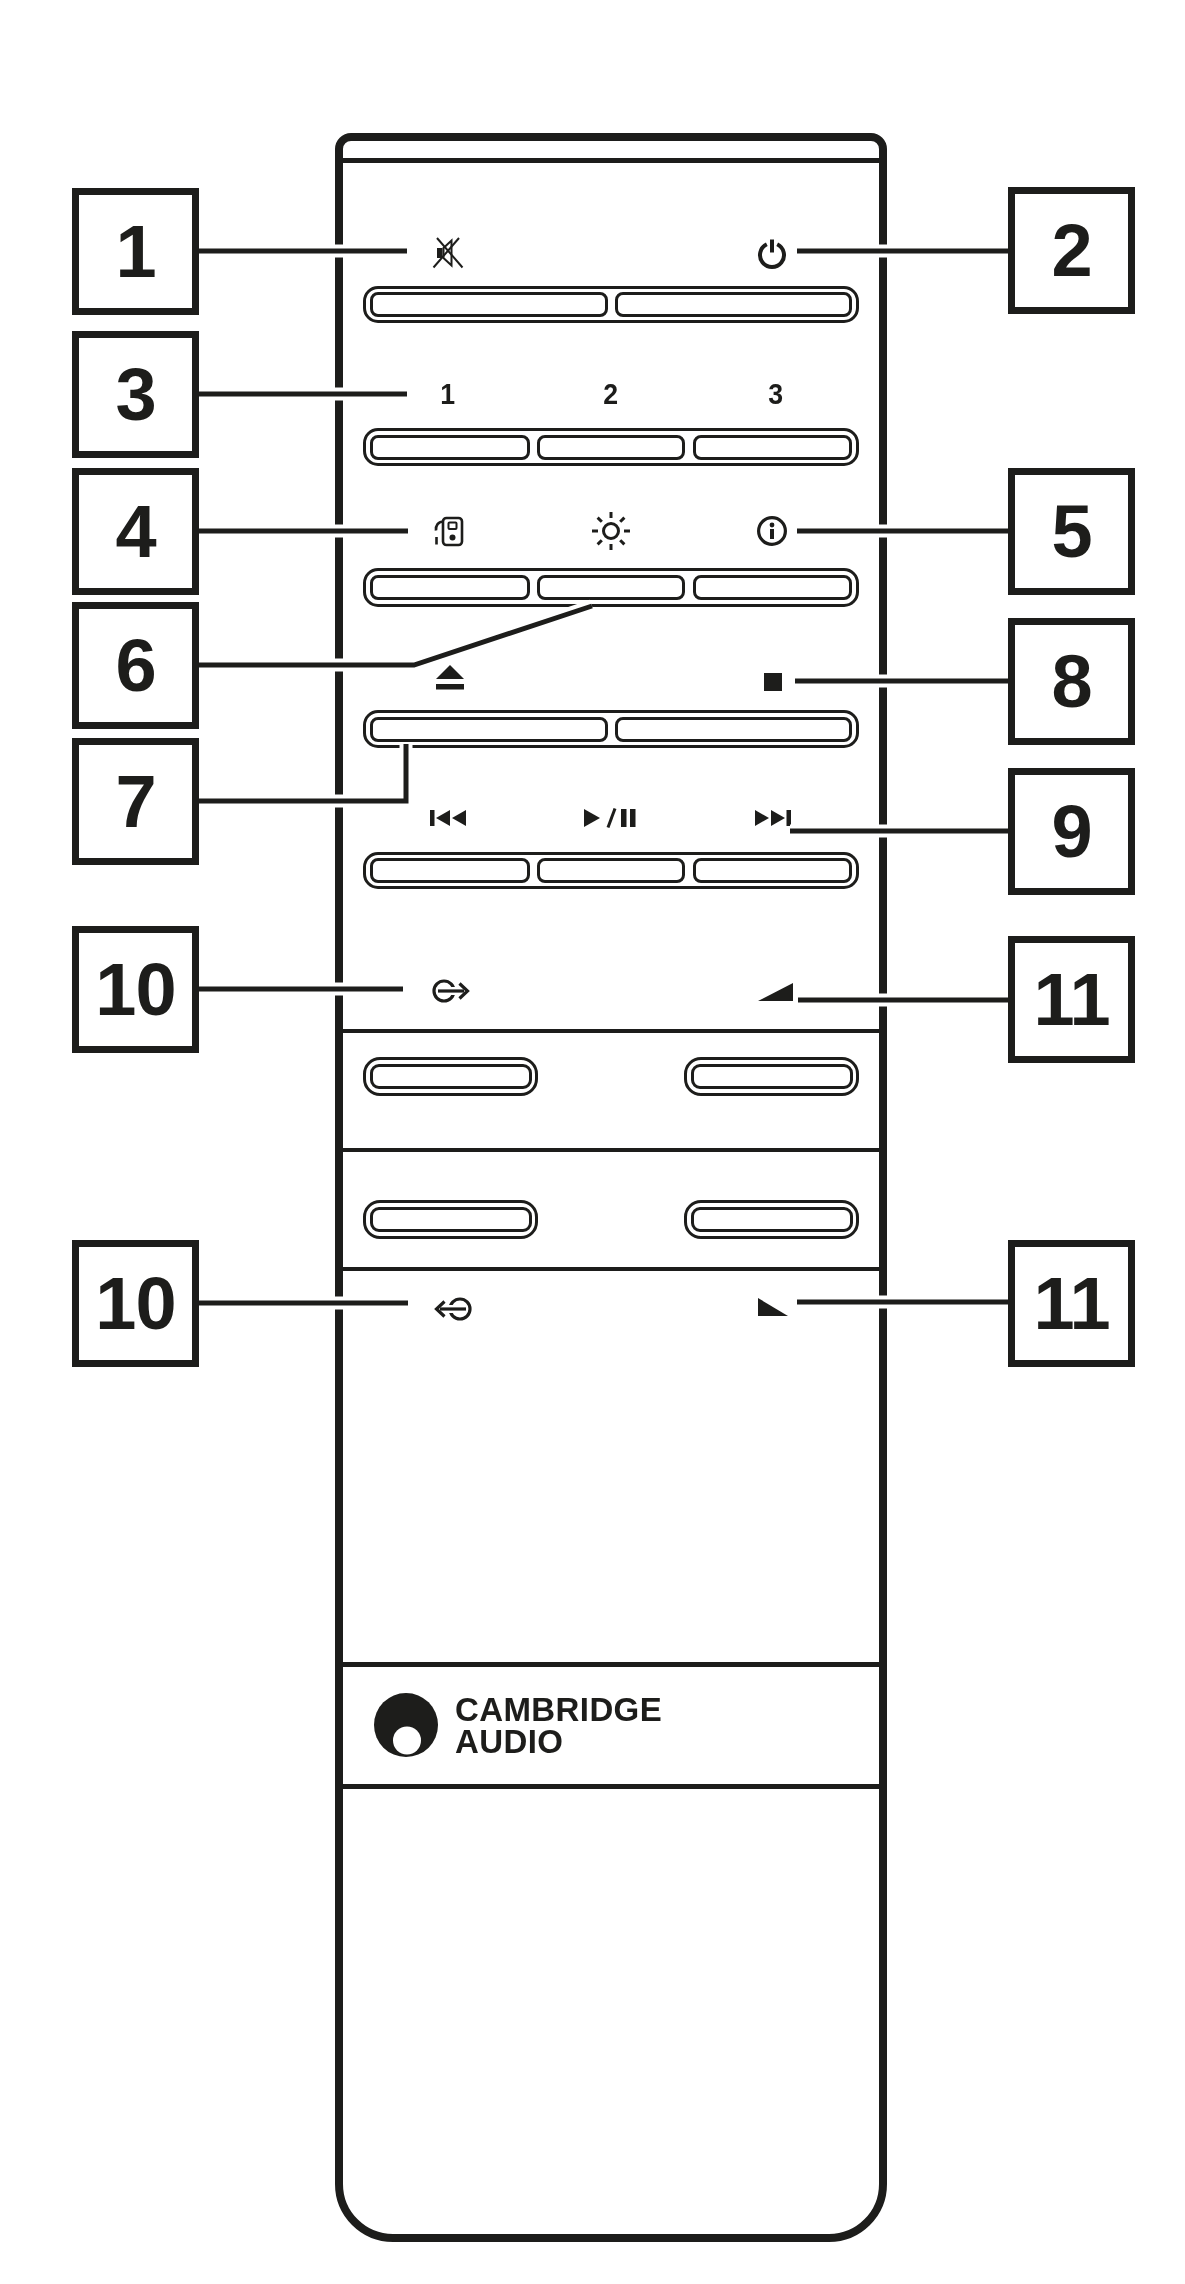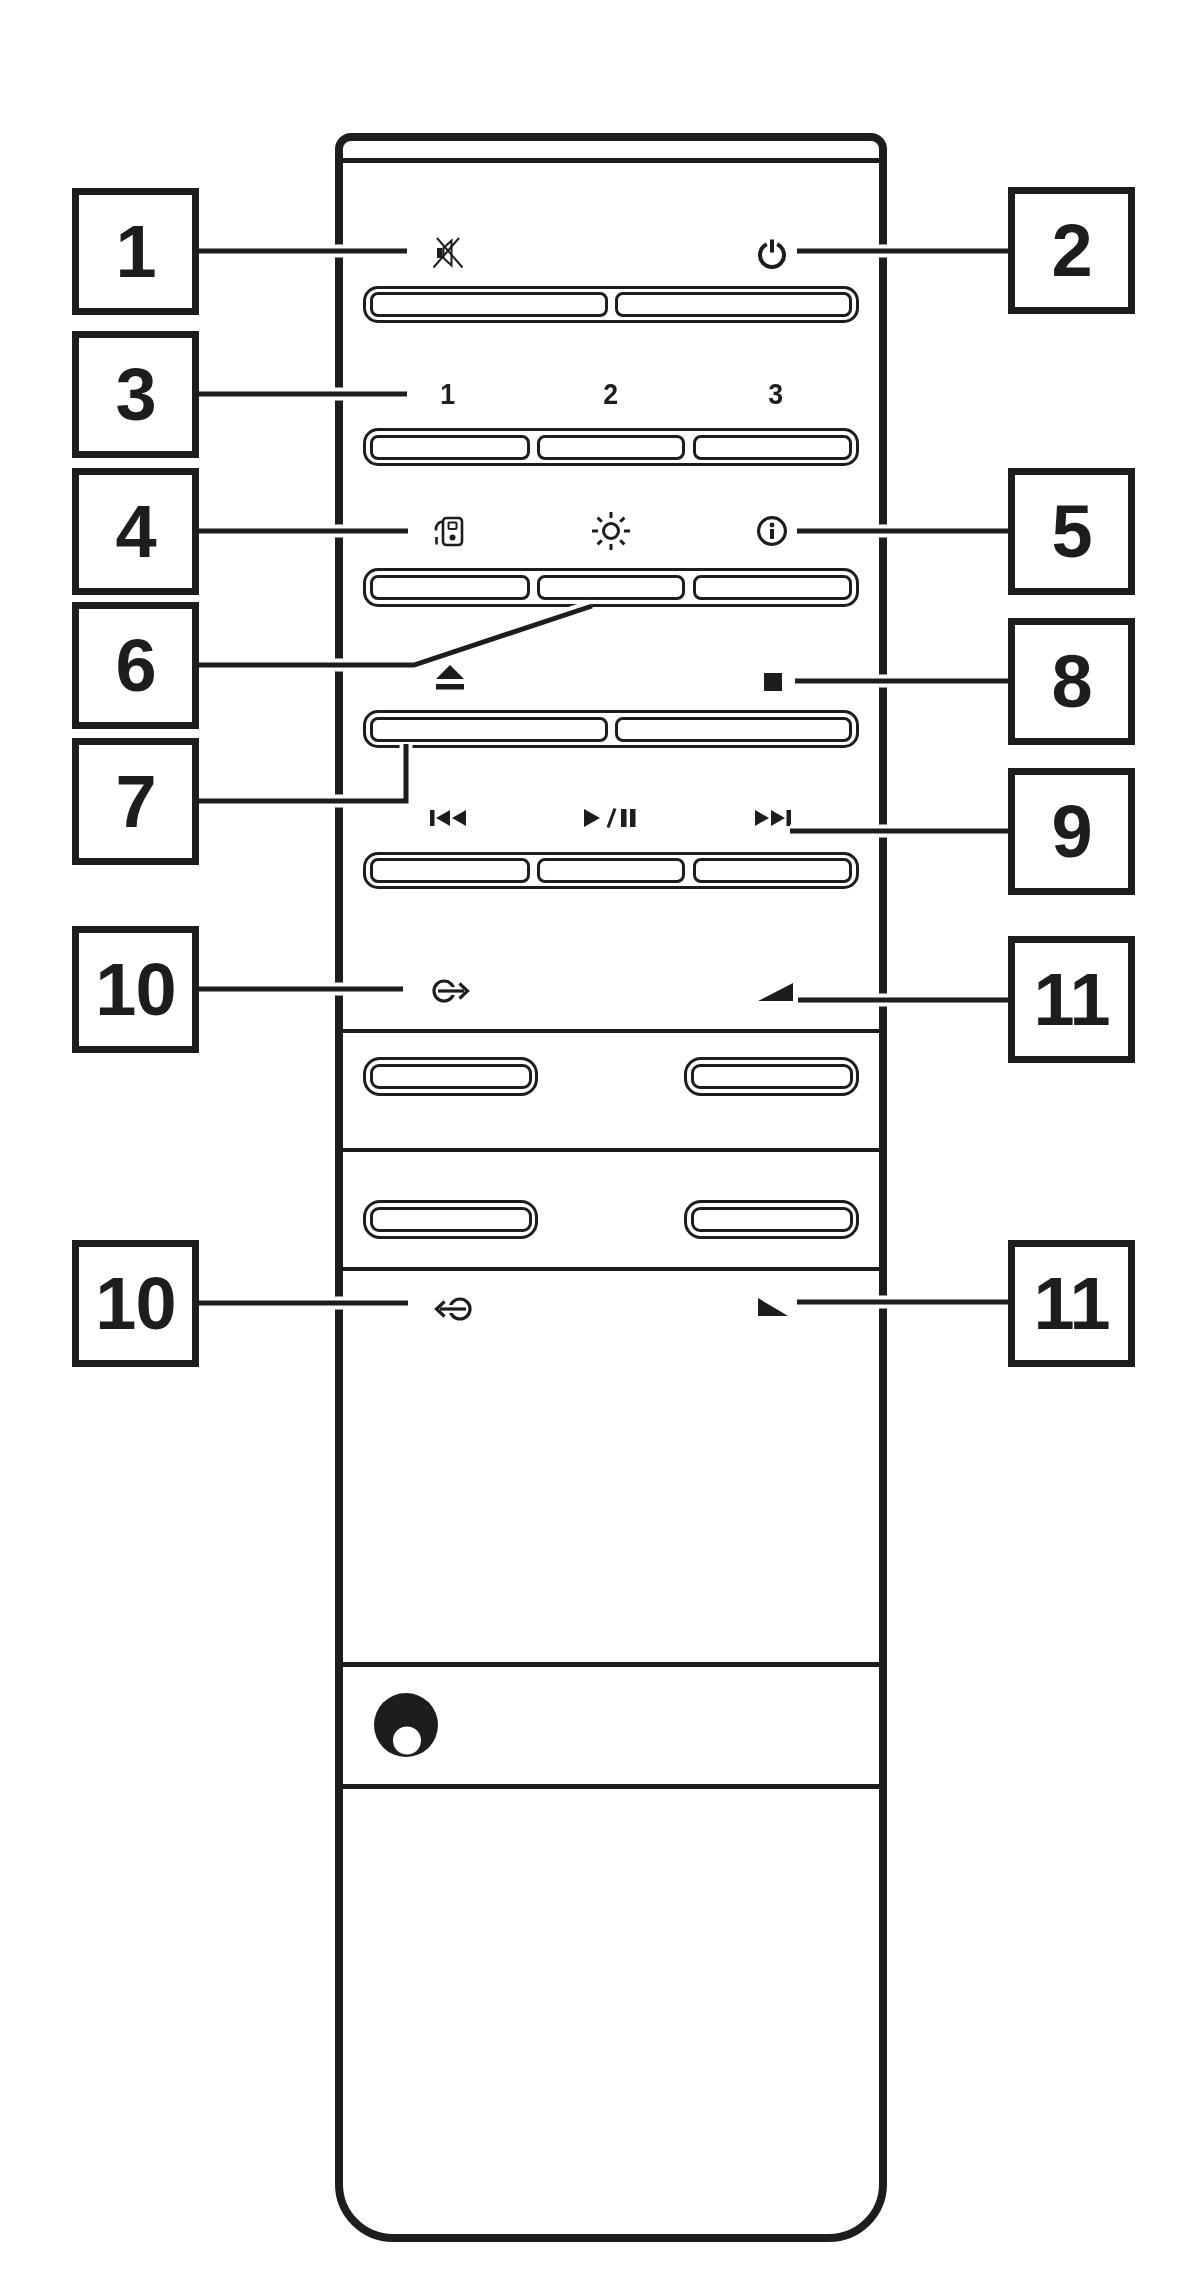--- a/index.html
+++ b/index.html
@@ -145,20 +145,24 @@
     </svg>
     <svg class="ic" style="left:415px;top:1157px" width="30" height="18" viewBox="0 0 30 18">
       <polygon points="0,0 0,18 30,18" fill="#1d1d1b"></polygon>
     </svg>
 
     <div class="hline" style="top:1521px;height:5px"></div>
     <svg class="ic" style="left:31px;top:1552px" width="64" height="64" viewBox="0 0 64 64">
       <circle cx="32" cy="32" r="32" fill="#1d1d1b"></circle>
       <circle cx="33" cy="47.5" r="14" fill="#fff"></circle>
     </svg>
+    <div class="brand">
+      <div>CAMBRIDGE</div>
+      <div>AUDIO</div>
+    </div>
     <div class="hline" style="top:1643px;height:5px"></div>
   </div>
 
   <svg class="leaders" width="1185" height="2284" viewBox="0 0 1185 2284">
     <g fill="none" stroke="#fff" stroke-width="13">
       <path d="M199,251 H407"></path>
         <path d="M199,394 H407"></path>
         <path d="M199,531 H408"></path>
       <path d="M199,665 H414 L592,606"></path>
         <path d="M199,801 H406 V744"></path>

